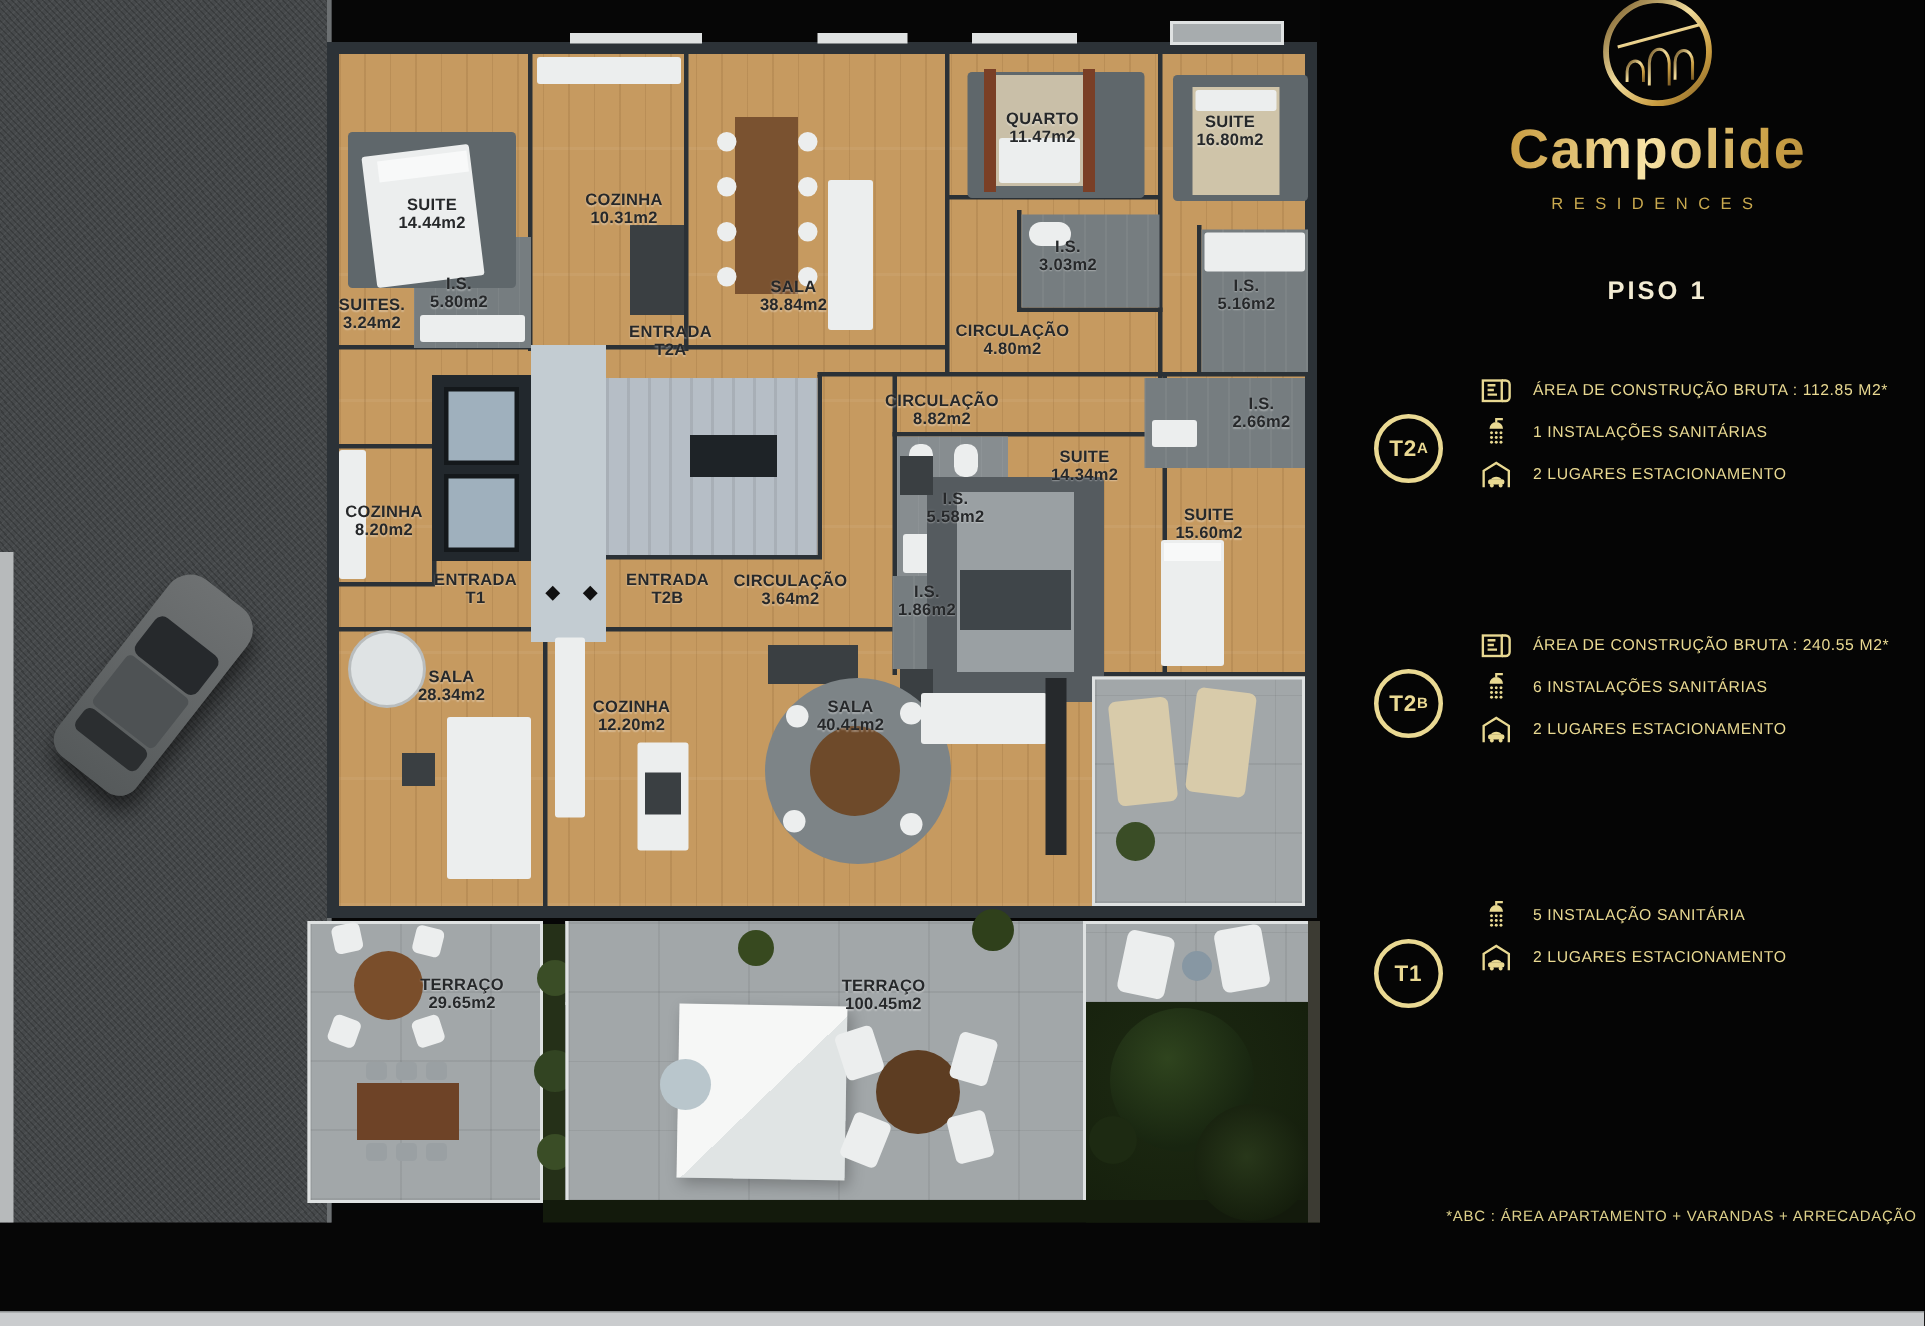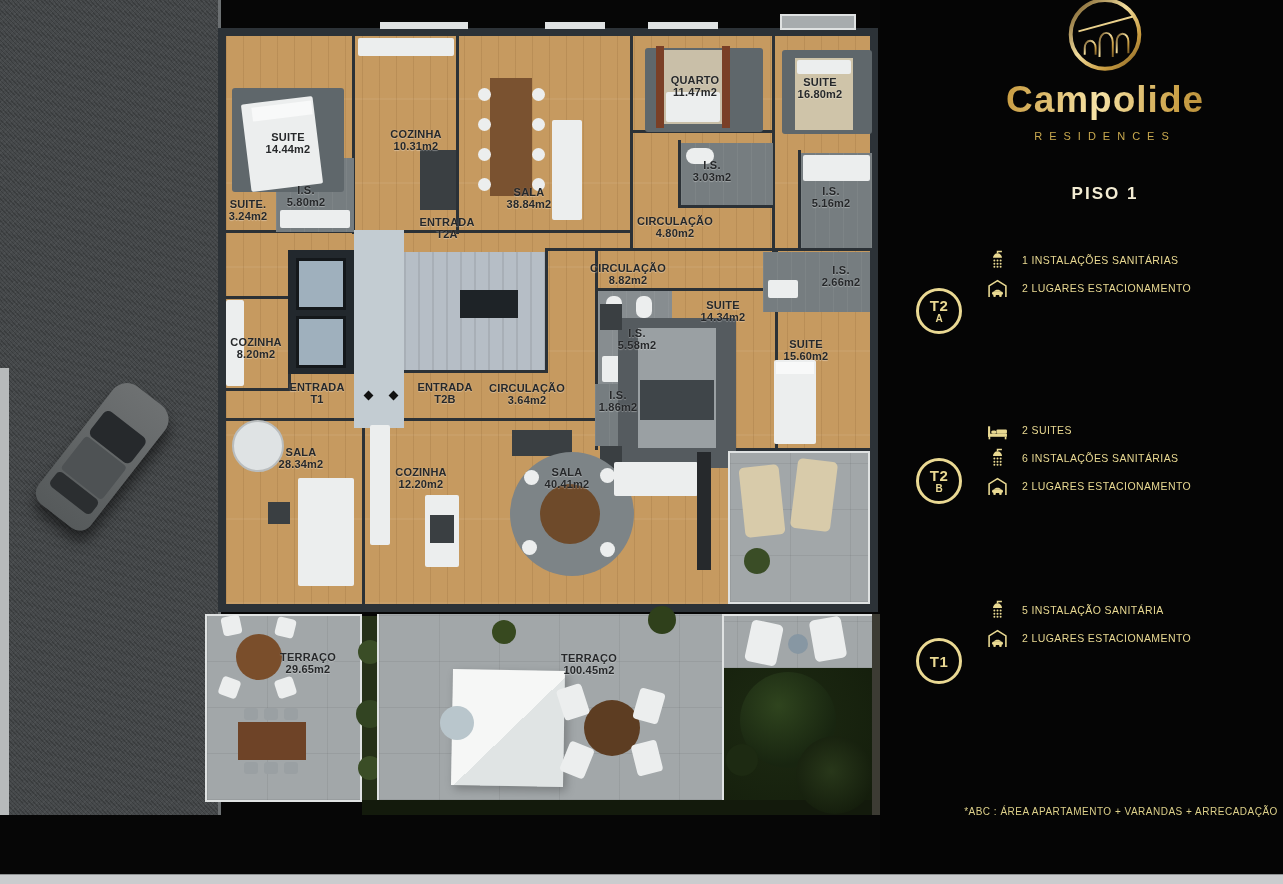--- a/index.html
+++ b/index.html
@@ -47,22 +47,22 @@
   .panel{left:880px;top:0;width:403px;height:884px;background:#050505;color:#e9d992;}
   .brand-wrap{position:absolute;left:45px;top:0;width:360px;text-align:center;}
   .logo-svg{display:block;margin:-3px auto 0 auto;}
   .brand-name{font-size:37px;font-weight:700;letter-spacing:1px;margin-top:4px;
       background:linear-gradient(100deg,#6e5120 0%,#c89b3f 22%,#f7e3a6 48%,#caa045 70%,#8a662a 100%);
       -webkit-background-clip:text;background-clip:text;color:transparent;}
   .brand-sub{font-size:11px;letter-spacing:7px;color:#c9a94f;margin-top:9px;}
   .floor-title{font-size:17px;font-weight:700;letter-spacing:2px;color:#f3ecd3;margin-top:42px;}
 
   .unit{position:absolute;left:28px;width:365px;}
-  .badge{position:absolute;left:8px;top:42px;width:40px;height:40px;border:3px solid #ead993;
-         border-radius:50%;display:flex;flex-direction:column;align-items:center;justify-content:center;
+  .badge{position:absolute;left:8px;top:30px;width:40px;height:40px;border:3px solid #ead993;
+         border-radius:50%;display:flex;align-items:center;justify-content:center;
          color:#ead993;font-weight:700;}
   .badge .bt{font-size:15px;line-height:1;letter-spacing:0.5px;}
   .badge .bb{font-size:10px;line-height:1;margin-top:1px;}
   .badge .bb:empty{display:none;}
   .rows{margin-left:77px;}
   .spec-row{display:flex;align-items:center;height:28px;gap:13px;}
   .spec-icon{width:24px;display:flex;justify-content:center;flex:0 0 24px;}
   .spec-text{font-size:10.5px;letter-spacing:0.4px;white-space:nowrap;}
   .footnote{position:absolute;left:76px;top:806px;width:330px;text-align:center;
             font-size:10px;letter-spacing:0.5px;color:#ddd08a;}
@@ -251,21 +251,21 @@
     </div>
   <div class="abs lbl" style="left:695px;top:86px;">
       <span>QUARTO</span>
       <span>11.47m2</span>
     </div>
   <div class="abs lbl" style="left:820px;top:88px;">
       <span>SUITE</span>
       <span>16.80m2</span>
     </div>
   <div class="abs lbl" style="left:248px;top:210px;">
-      <span>SUITE.</span>
+      <span>SUITES.</span>
       <span>3.24m2</span>
     </div>
   <div class="abs lbl" style="left:306px;top:196px;">
       <span>I.S.</span>
       <span>5.80m2</span>
     </div>
   <div class="abs lbl" style="left:447px;top:228px;">
       <span>ENTRADA</span>
       <span>T2A</span>
     </div>
@@ -365,20 +365,30 @@
     </div>
 
     <div class="unit" style="top:246px;">
       <div class="badge">
         <span class="bt">T2</span>
         <span class="bb">A</span>
       </div>
       <div class="rows">
         <div class="spec-row">
           <span class="spec-icon">
+            <svg width="21" height="21" viewBox="0 0 20 20" fill="none" stroke="#e9d992" stroke-width="1.5">
+                <rect x="1.5" y="3.5" width="12" height="13"></rect>
+                <path d="M4.5 6.5h5M4.5 9.5h4M4.5 12.5h6"></path>
+                <path d="M13.5 3.5h2.5a2.5 2.5 0 0 1 2.5 2.5v8a2.5 2.5 0 0 1-2.5 2.5h-2.5"></path>
+              </svg>
+          </span>
+          <span class="spec-text">ÁREA DE CONSTRUÇÃO BRUTA :  112.85 M2*</span>
+        </div>
+        <div class="spec-row">
+          <span class="spec-icon">
             <svg width="21" height="21" viewBox="0 0 20 20">
                 <path d="M10 3.2a4.3 4.3 0 0 1 4.3 4.3h-8.6A4.3 4.3 0 0 1 10 3.2z" fill="#e9d992"></path>
                 <path d="M10 3.2V1.4h4.2" stroke="#e9d992" stroke-width="1.4" fill="none"></path>
                 <g fill="#e9d992">
                   <circle cx="7" cy="10" r="0.95"></circle>
                   <circle cx="10" cy="10" r="0.95"></circle>
                   <circle cx="13" cy="10" r="0.95"></circle>
                   <circle cx="7" cy="13" r="0.95"></circle>
                   <circle cx="10" cy="13" r="0.95"></circle>
                   <circle cx="13" cy="13" r="0.95"></circle>
@@ -406,30 +416,27 @@
     </div>
 
     <div class="unit" style="top:416px;">
       <div class="badge">
         <span class="bt">T2</span>
         <span class="bb">B</span>
       </div>
       <div class="rows">
         <div class="spec-row">
           <span class="spec-icon">
-            <svg width="21" height="21" viewBox="0 0 20 20" fill="#e9d992">
-                <rect x="1" y="13" width="18" height="3"></rect>
-                <rect x="1" y="6" width="2" height="10"></rect>
-                <rect x="4" y="10" width="5" height="3" rx="1.5"></rect>
-                <rect x="9" y="9" width="10" height="4" rx="1"></rect>
-                <rect x="1.5" y="16" width="1.6" height="2.4"></rect>
-                <rect x="16.9" y="16" width="1.6" height="2.4"></rect>
-              </svg>
-          </span>
-          <span class="spec-text">2 SUITES</span>
+            <svg width="21" height="21" viewBox="0 0 20 20" fill="none" stroke="#e9d992" stroke-width="1.5">
+                <rect x="1.5" y="3.5" width="12" height="13"></rect>
+                <path d="M4.5 6.5h5M4.5 9.5h4M4.5 12.5h6"></path>
+                <path d="M13.5 3.5h2.5a2.5 2.5 0 0 1 2.5 2.5v8a2.5 2.5 0 0 1-2.5 2.5h-2.5"></path>
+              </svg>
+          </span>
+          <span class="spec-text">ÁREA DE CONSTRUÇÃO BRUTA :  240.55 M2*</span>
         </div>
         <div class="spec-row">
           <span class="spec-icon">
             <svg width="21" height="21" viewBox="0 0 20 20">
                 <path d="M10 3.2a4.3 4.3 0 0 1 4.3 4.3h-8.6A4.3 4.3 0 0 1 10 3.2z" fill="#e9d992"></path>
                 <path d="M10 3.2V1.4h4.2" stroke="#e9d992" stroke-width="1.4" fill="none"></path>
                 <g fill="#e9d992">
                   <circle cx="7" cy="10" r="0.95"></circle>
                   <circle cx="10" cy="10" r="0.95"></circle>
                   <circle cx="13" cy="10" r="0.95"></circle>

